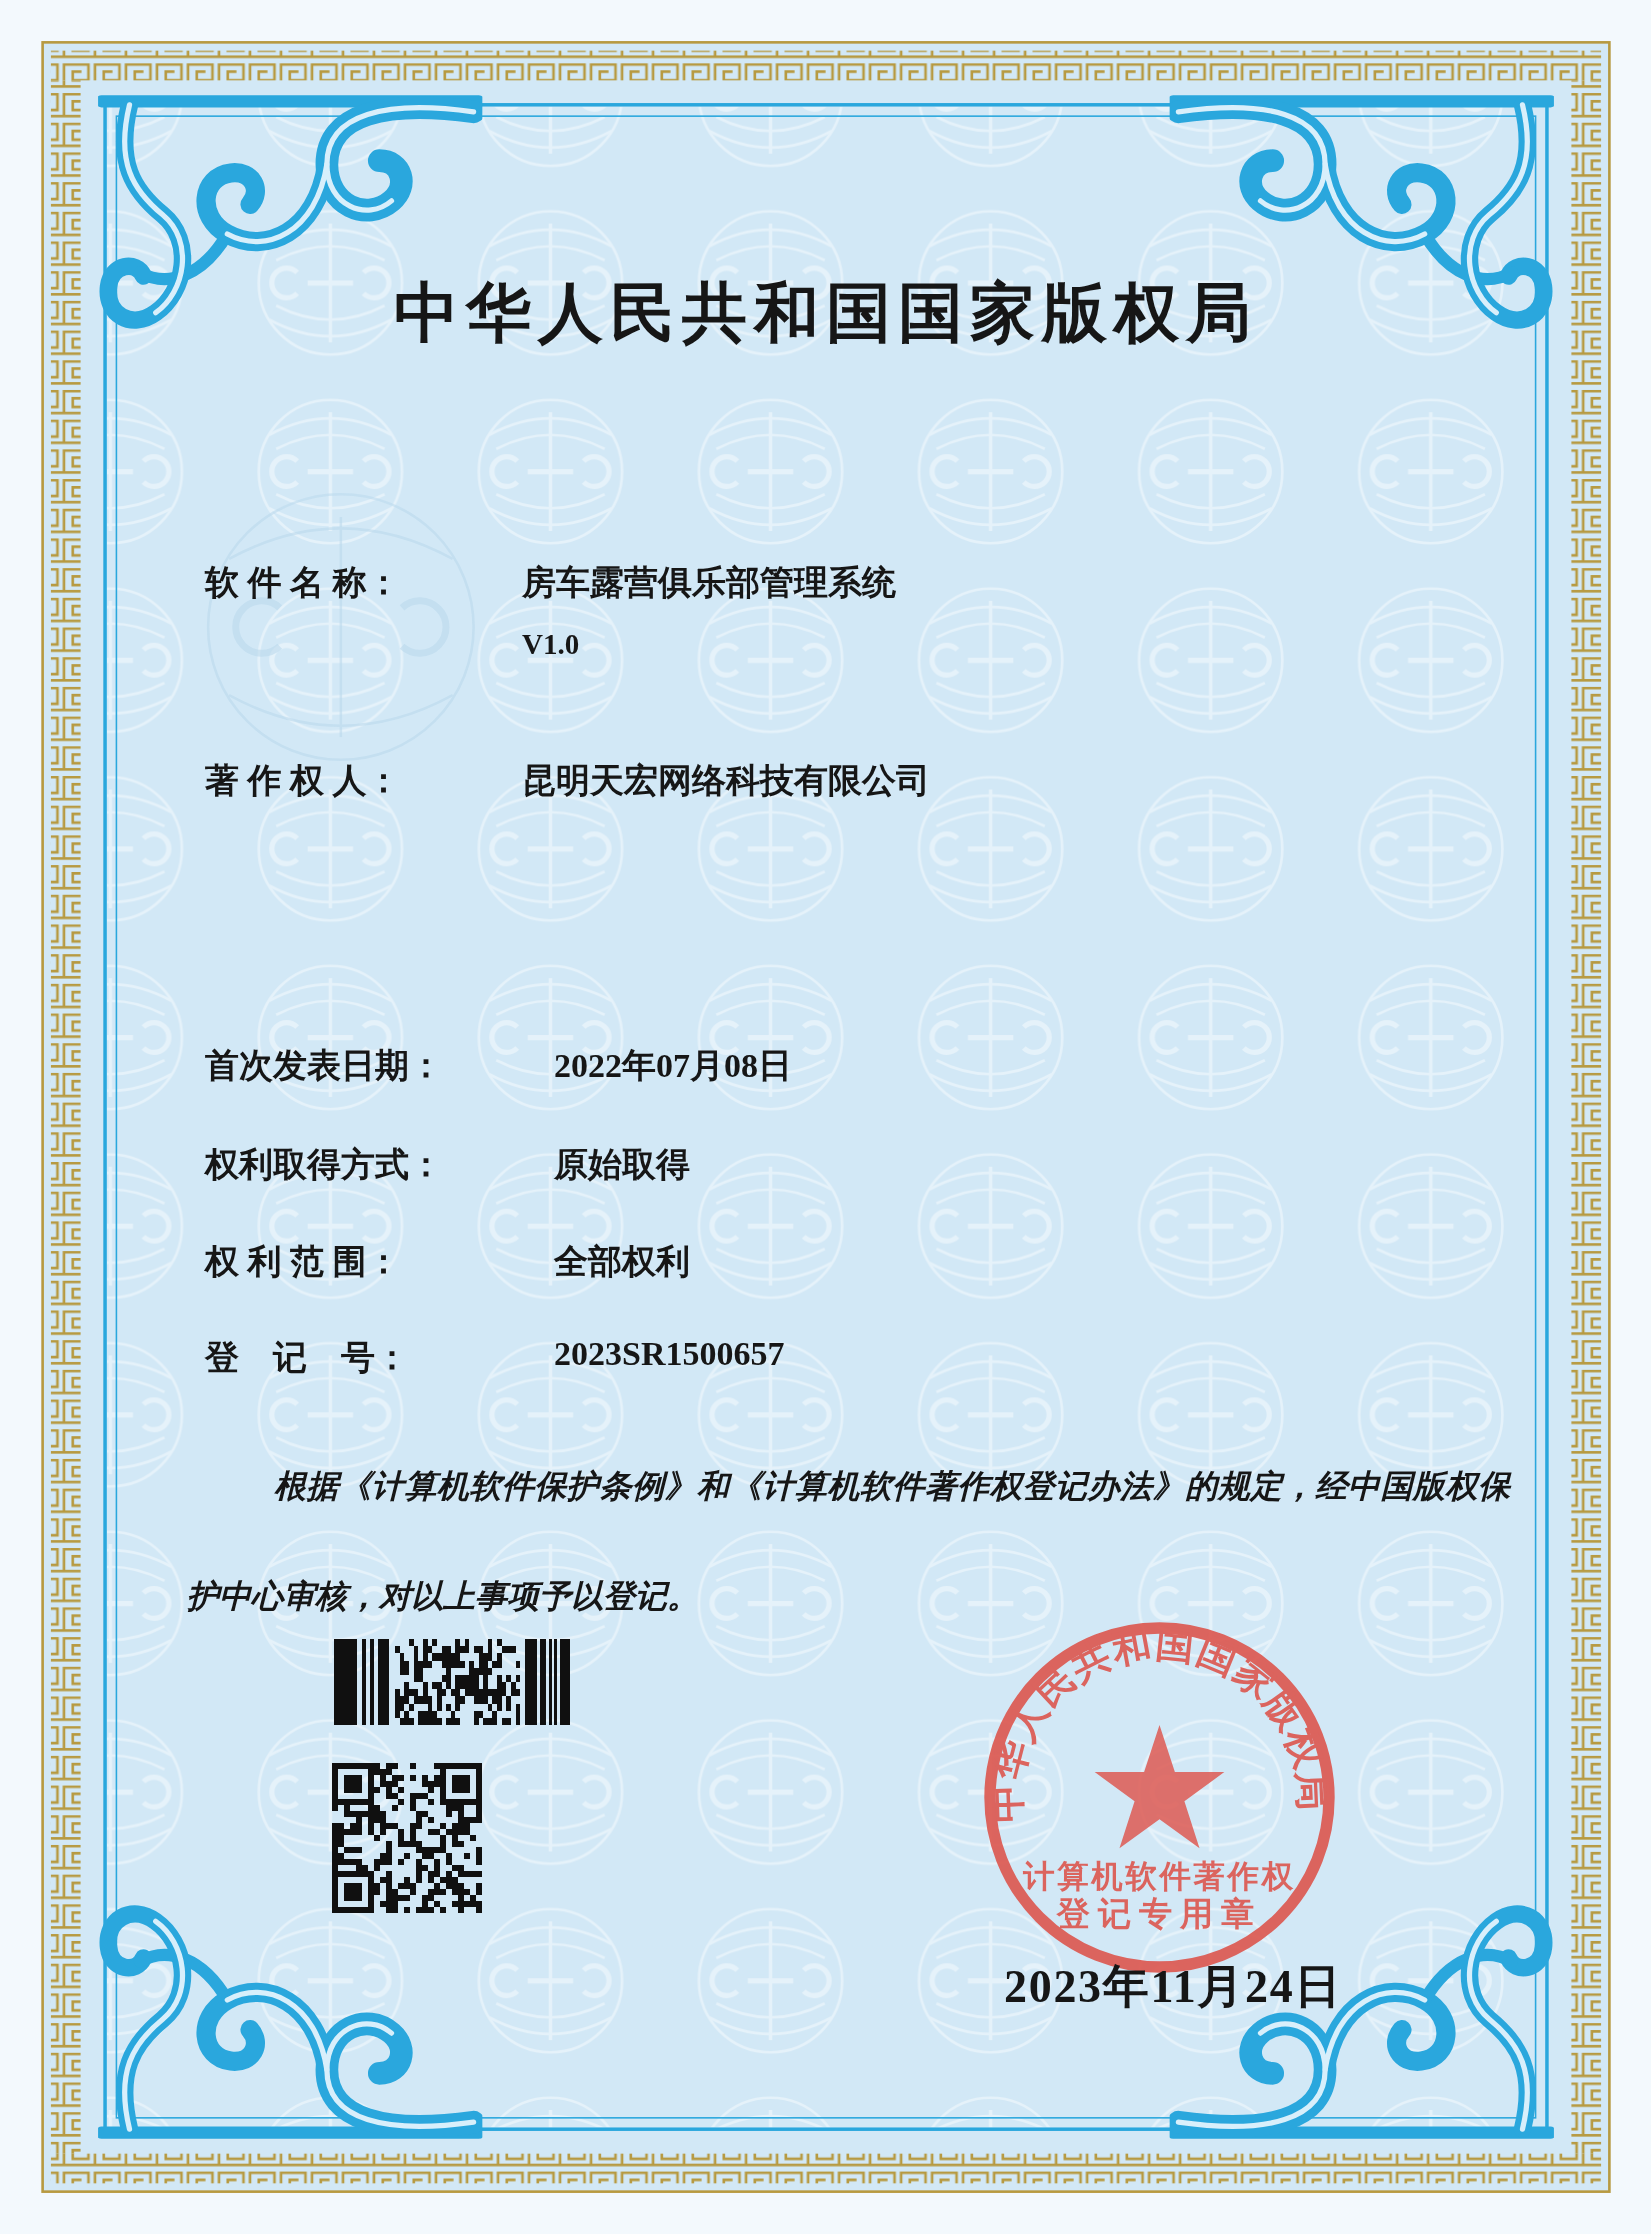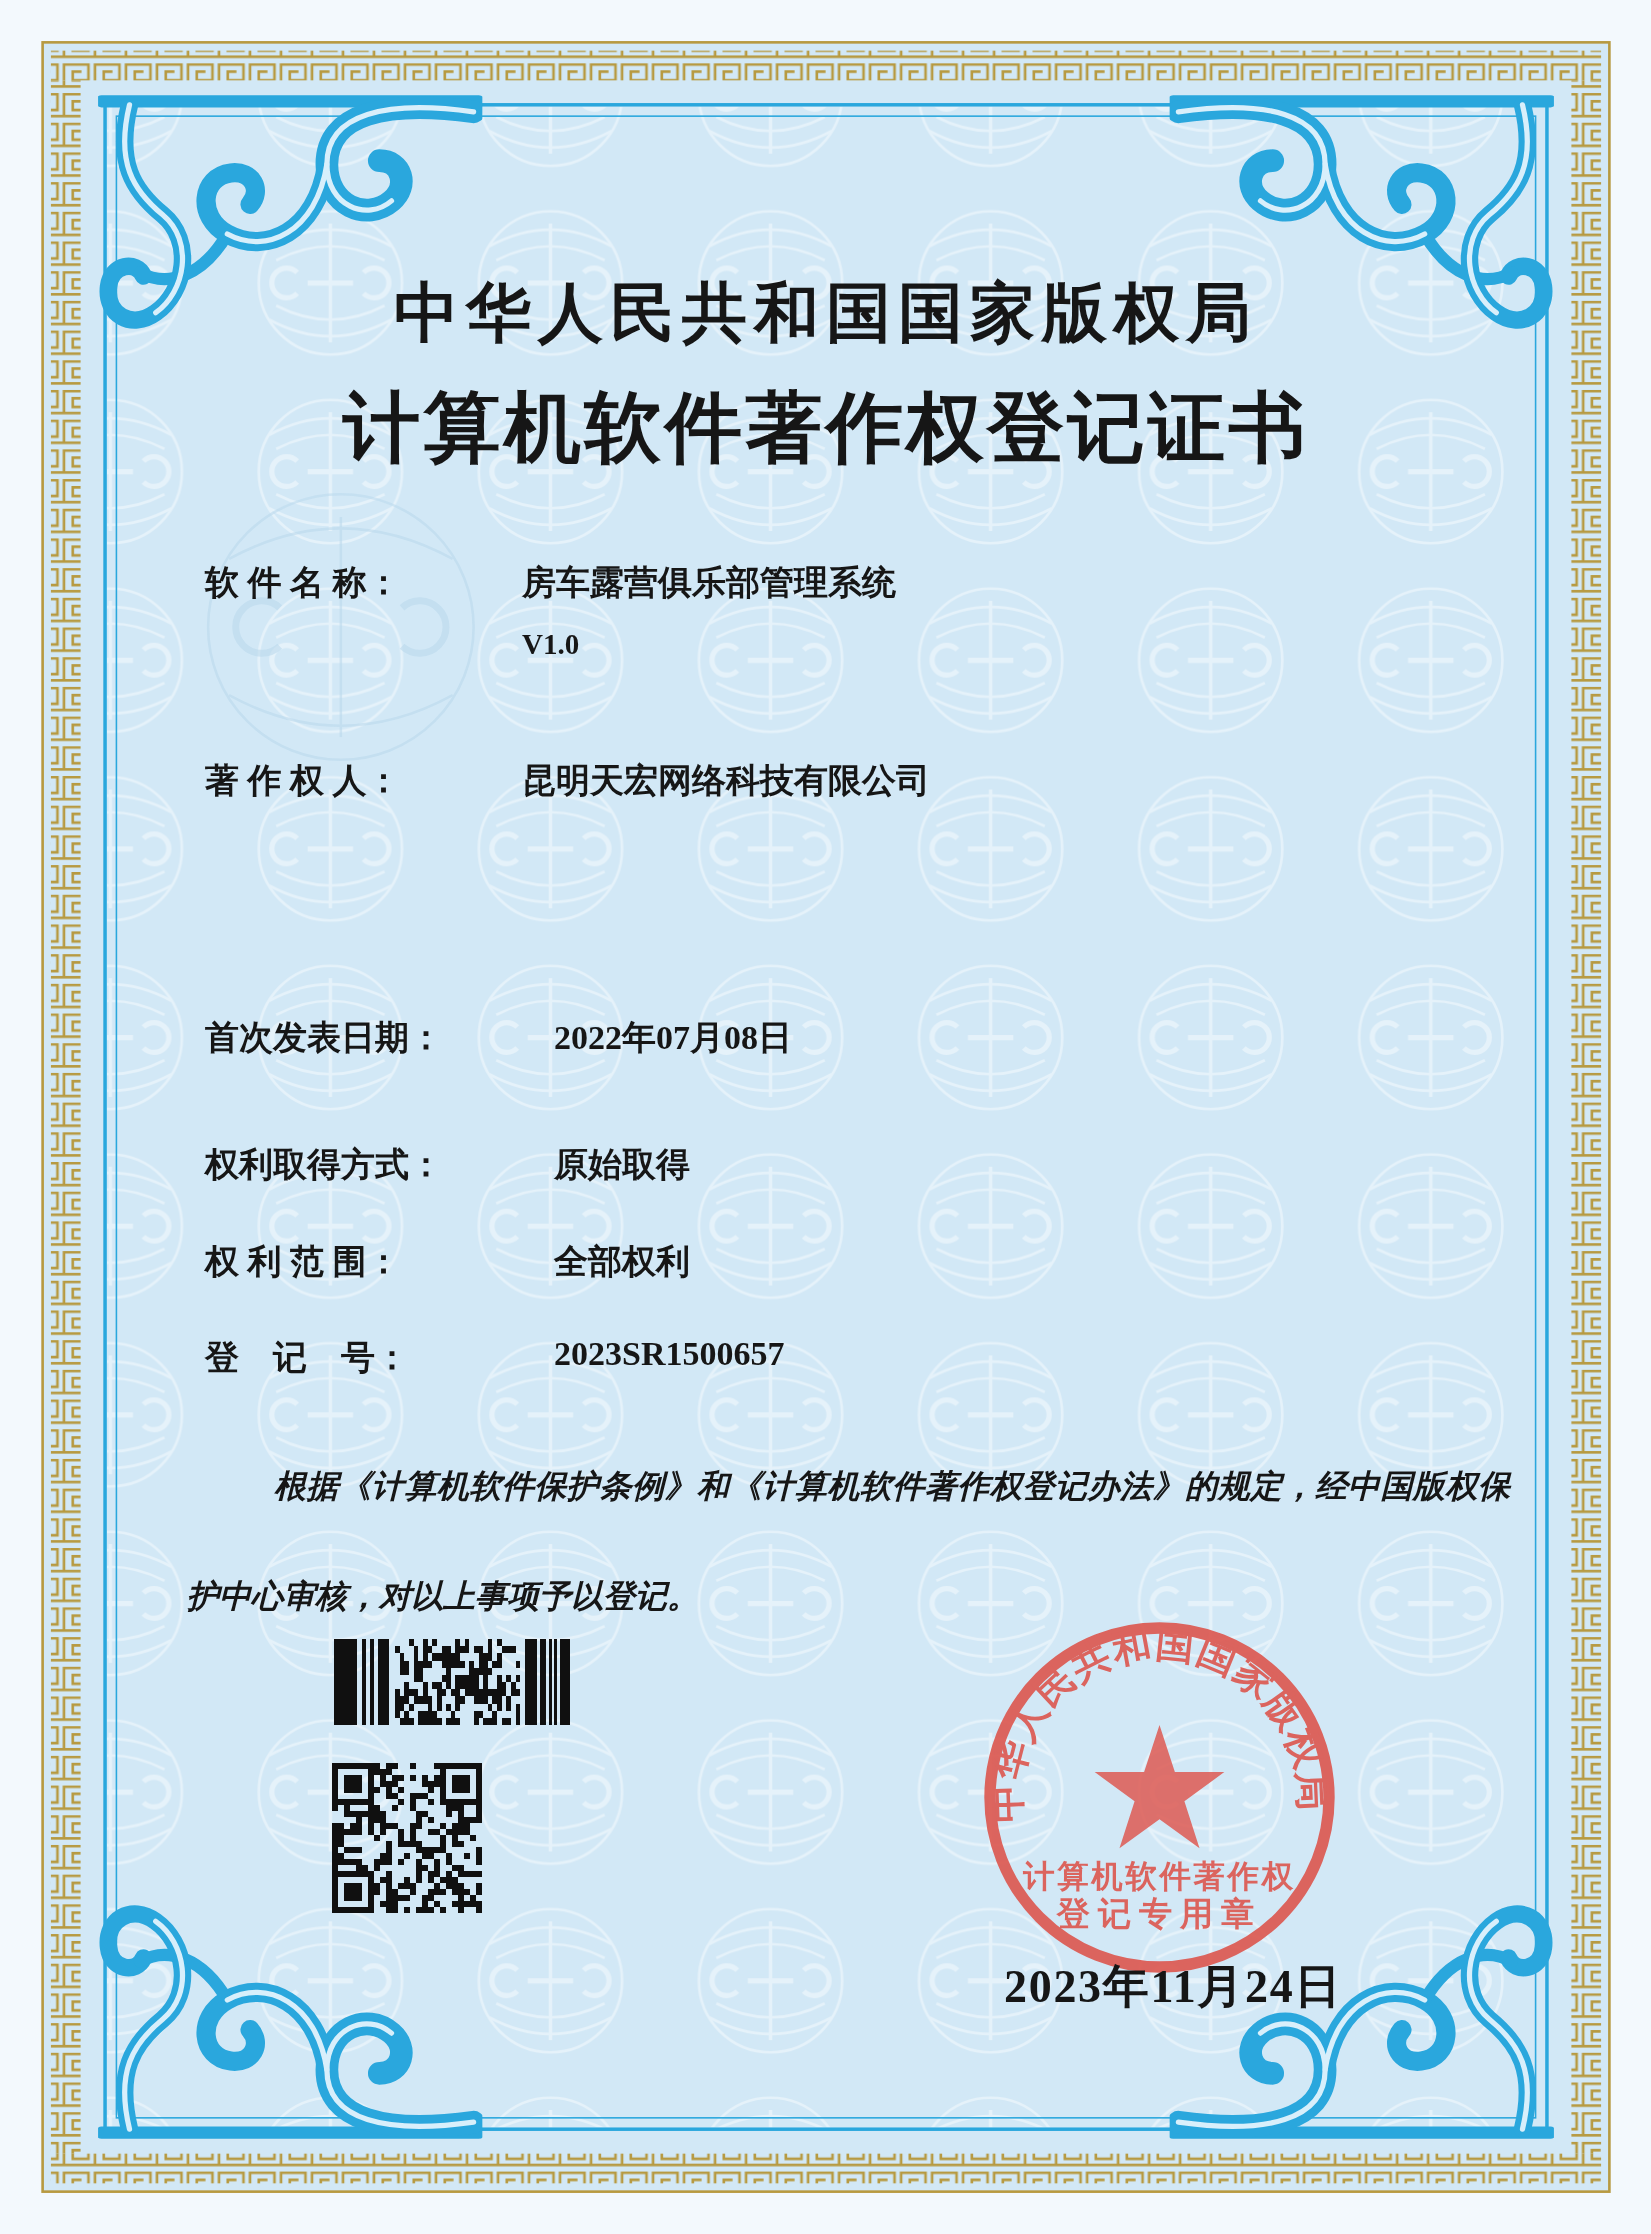--- a/index.html
+++ b/index.html
@@ -28,21 +28,21 @@
   .certline{top:516px;left:1003px;font-size:38px;font-weight:700;white-space:nowrap;}
   .certline .val{margin-left:26px;}
   .row{position:absolute;left:205px;height:61px;font-size:34px;font-weight:700;white-space:nowrap;}
   .row .lbl{display:inline-block;}
   .row .val{position:absolute;left:317px;top:0;}
   .row .val.v2{left:349px;}
   .subval{position:absolute;left:522px;font-size:29px;font-weight:700;}
   .r1{top:560px;} .r1b{top:628px;}
   .r2{top:758px;}
   .r3{top:946px;}
-  .r4{top:1015px;}
+  .r4{top:1043px;}
   .r5{top:1142px;}
   .r6{top:1239px;text-align:center;}
   .r7{top:1335px;}
   .statement{
     position:absolute;left:187px;top:1431px;width:1323px;
     font-size:32px;font-weight:700;line-height:110px;
     text-align:justify;text-indent:87px;font-style:italic;
   }
   .barcode{position:absolute;left:334px;top:1639px;width:236px;height:86px;}
   .qrcode{position:absolute;left:332px;top:1763px;width:150px;height:150px;}
@@ -122,21 +122,20 @@
     <rect x="120" y="120" width="1651" height="2318" class="bluethick"></rect>
     <rect x="133" y="133" width="1625" height="2292" class="bluethin"></rect>
 
     <use href="#flourish" width="440" height="330" transform="translate(112,106)"></use>
     <use href="#flourish" width="440" height="330" transform="matrix(-1,0,0,1,1779,106)"></use>
     <use href="#flourish" width="440" height="330" transform="matrix(1,0,0,-1,112,2452)"></use>
     <use href="#flourish" width="440" height="330" transform="matrix(-1,0,0,-1,1779,2452)"></use>
   </svg>
 
   <div class="abs t-center title1">中华人民共和国国家版权局</div>
-  <div class="abs t-center title2">计算机软件著作权登记证书</div>
 
 
   <div class="row r1">
     <span class="lbl">软 件 名 称：</span>
     <span class="val">房车露营俱乐部管理系统</span>
   </div>
   <div class="abs subval r1b">V1.0</div>
 
   <div class="row r2">
     <span class="lbl">著 作 权 人：</span>

